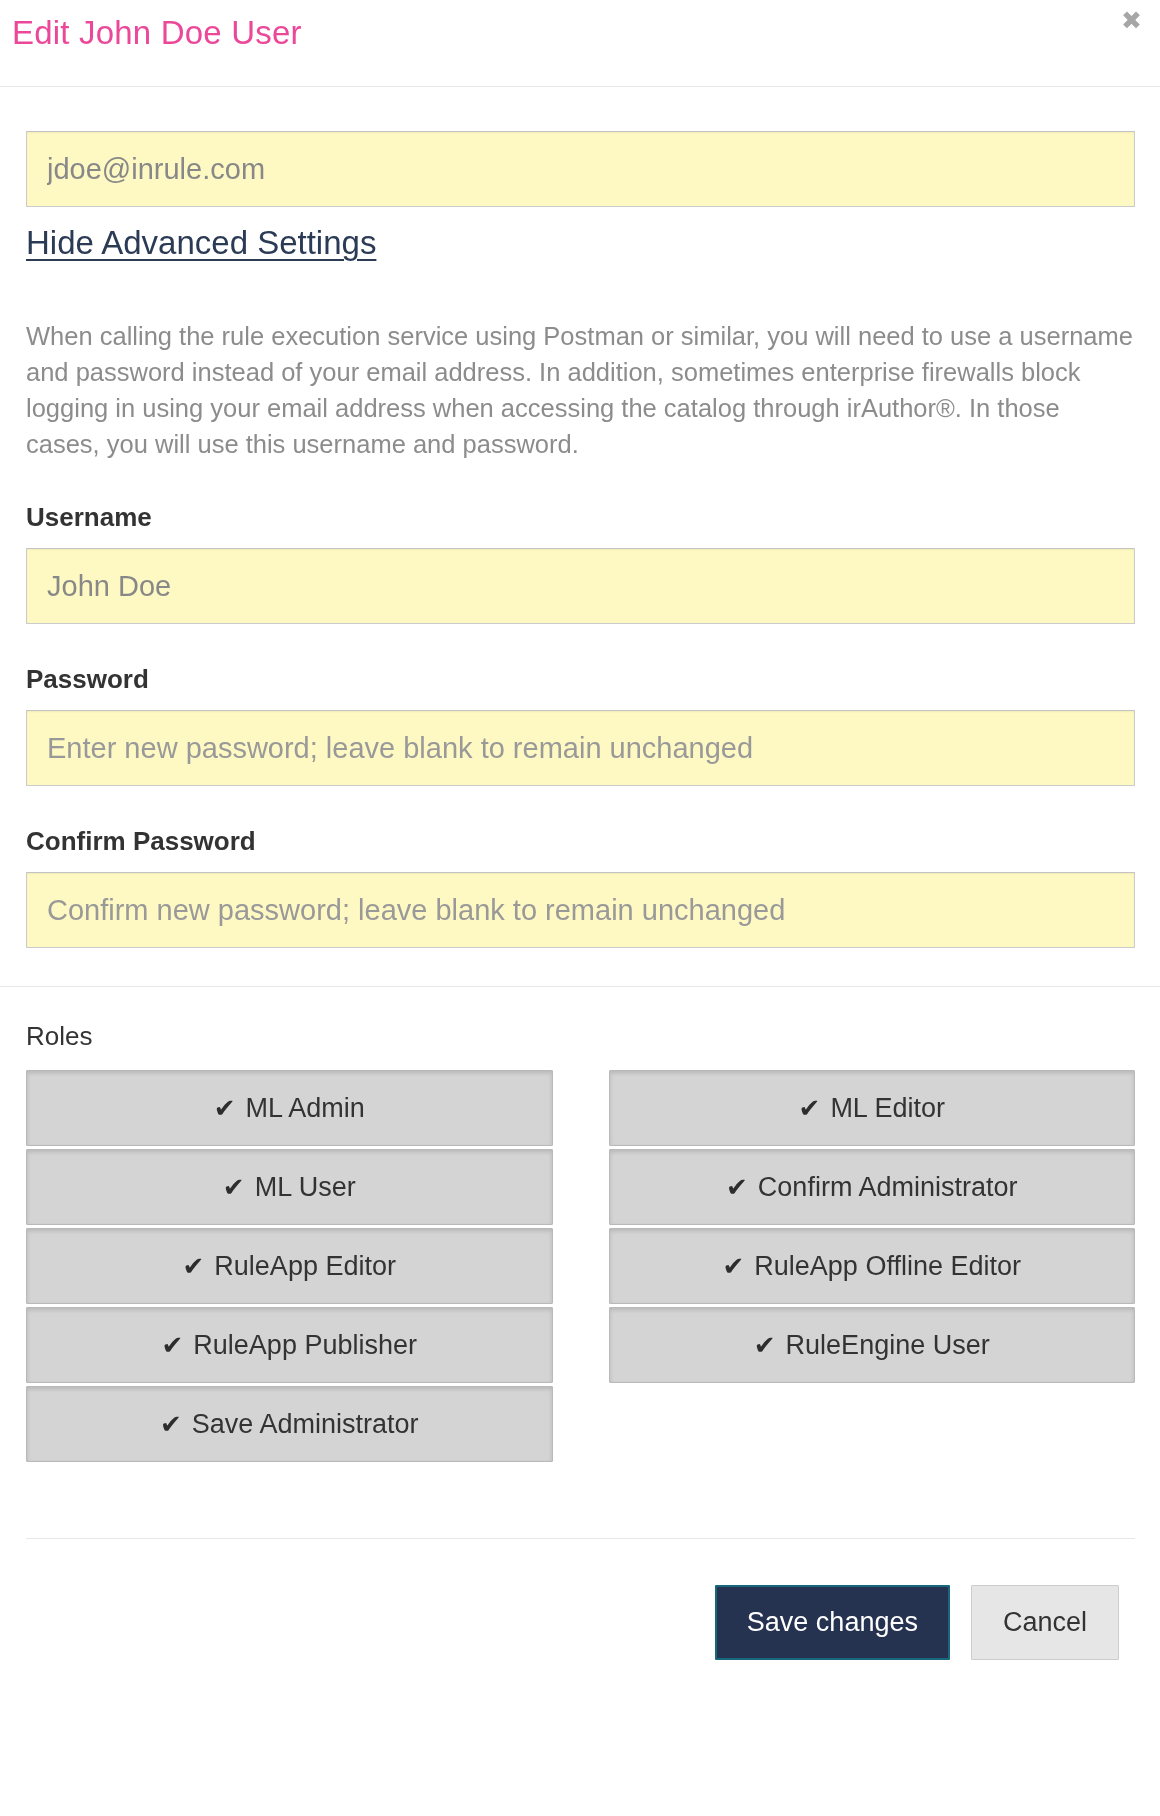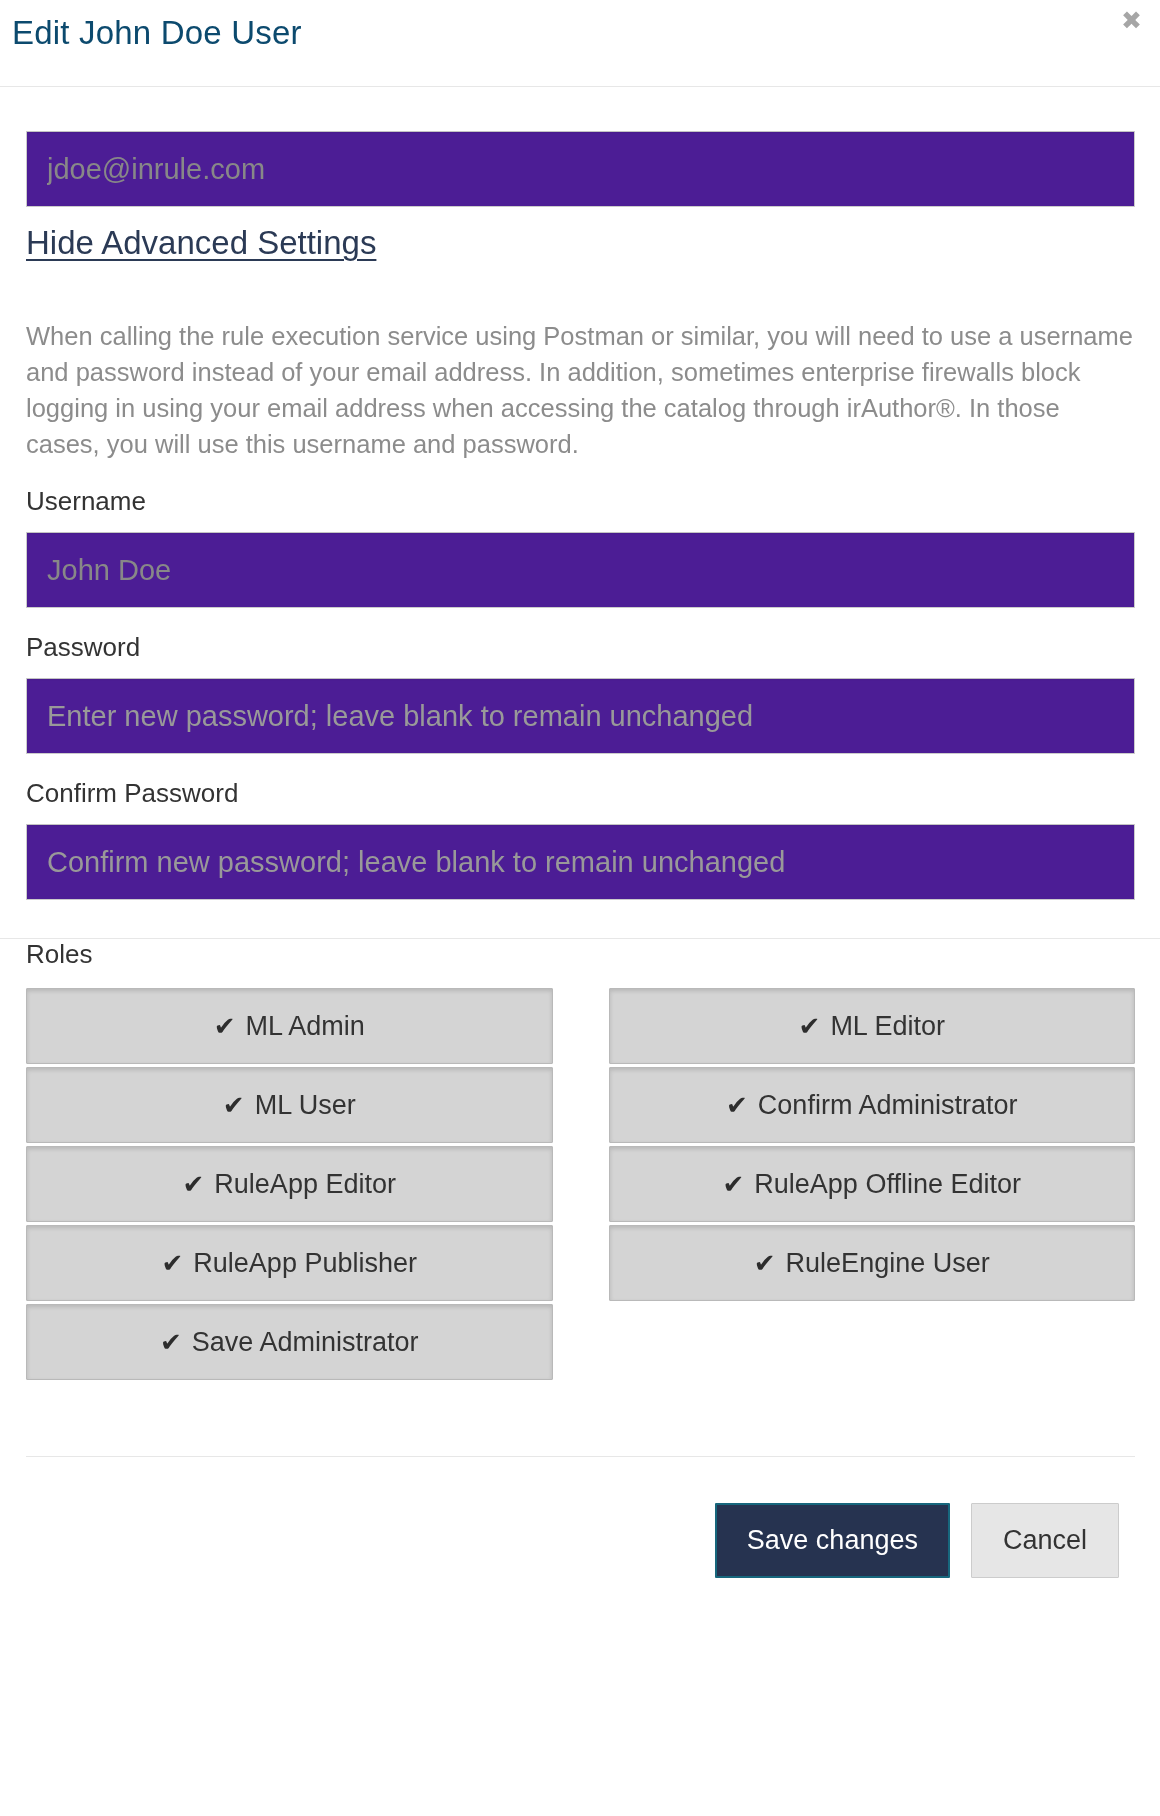--- a/index.html
+++ b/index.html
@@ -9,63 +9,63 @@
     font-family:"Liberation Sans","DejaVu Sans",sans-serif;
     color:#333;
   }
   
   .modal-header {
     position:relative;
     padding:14px 16px 34px 12px;
     border-bottom:1px solid #e7e7e7;
   }
   .modal-title {
-    font-size:33px; font-weight:400; color:#0c4a6e; letter-spacing:.2px;
+    font-size:33px; font-weight:400; color:#ec4899; letter-spacing:.2px;
   }
   .close-btn {
     position:absolute; top:8px; right:18px;
     background:none; border:none; cursor:pointer;
     font-size:25px; font-weight:700; color:#a6a6a6; line-height:1;
     font-family:"DejaVu Sans",sans-serif;
   }
   
   .modal-body { padding:44px 25px 0 26px; }
   .field-label {
     font-size:26px; color:#333; margin-bottom:15px; display:block; font-weight:400;
   }
   .text-input {
     width:100%; height:76px;
     border:1px solid #cbcbcb; border-top-color:#c3c3c3;
     box-shadow:inset 0 1px 2px rgba(0,0,0,0.06);
-    background:#4c1d95; border-radius:1px;
+    background:#fef9c3; border-radius:1px;
     padding:0 20px; font-size:29px; color:#888;
     font-family:"Liberation Sans","DejaVu Sans",sans-serif;
     outline:none;
   }
   .text-input::placeholder { color:#999; opacity:1; }
-  .section-gap { margin-top:24px; }
+  .section-gap { margin-top:40px;font-weight:bold; }
   .adv-link {
     display:inline-block; margin-top:17px;
     font-size:33px; color:#2b3a55; text-decoration:underline;
     text-underline-offset:5px; text-decoration-thickness:2px; cursor:pointer;
   }
   .intro-text {
     margin-top:56px; font-size:25.5px; line-height:36px; color:#8c8c8c;
     max-width:1120px;
   }
   .help-text {
     margin-top:24px; font-size:25.5px; line-height:43px; color:#8c8c8c;
     max-width:1110px;
   }
   .hr-divider {
     border:none; border-top:1px solid #e7e7e7;
     margin:38px -25px 0 -26px;
   }
   
-  .roles-label { margin-bottom:18px; }
+  .roles-label { margin-top:34px; margin-bottom:18px; }
   .roles-grid { display:flex; gap:56px; }
   .roles-col { flex:1; display:flex; flex-direction:column; gap:3px; }
   .role-btn {
     height:76px; width:100%;
     background:#d4d4d4;
     border:1px solid #b9b9b9;
     box-shadow:inset 0 2px 4px rgba(0,0,0,0.14);
     border-radius:1px;
     font-size:27px; color:#333; cursor:pointer;
     font-family:"Liberation Sans","DejaVu Sans",sans-serif;

